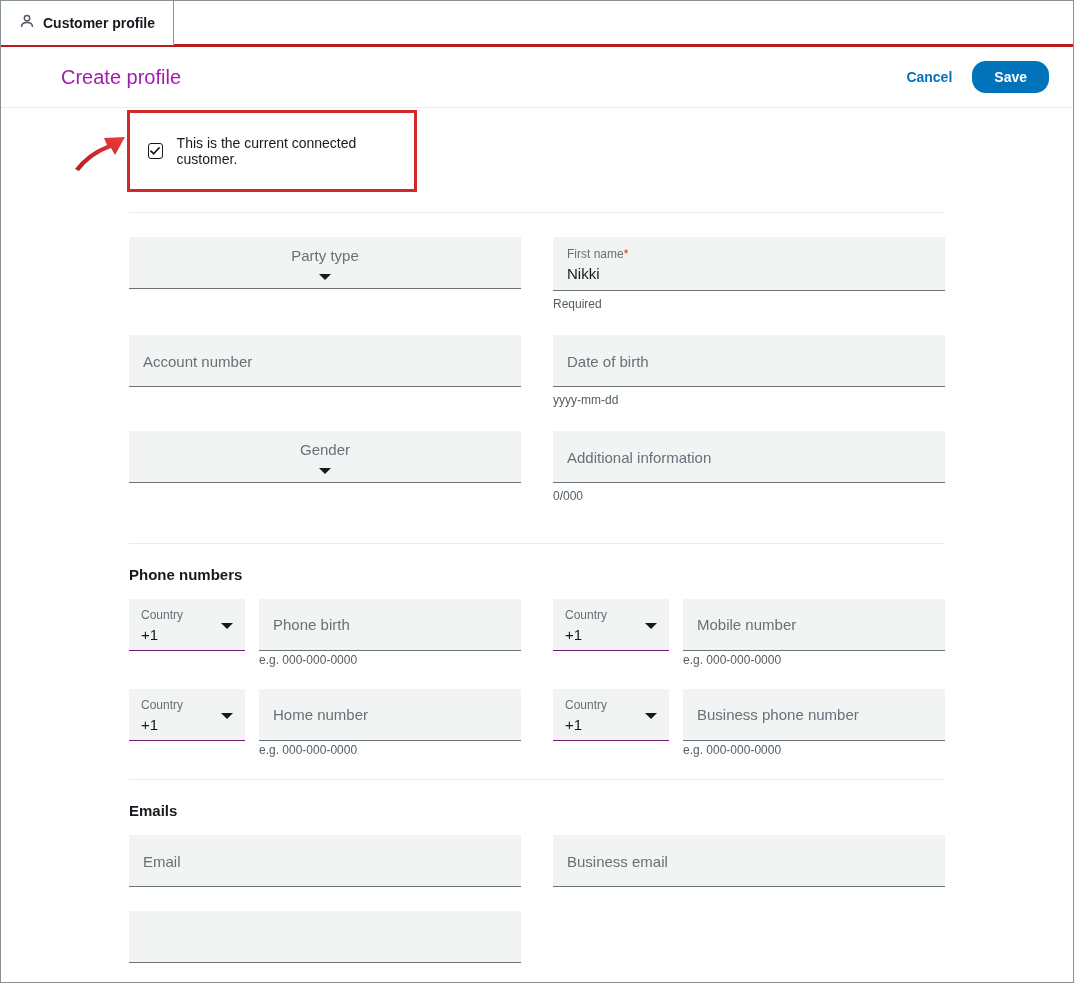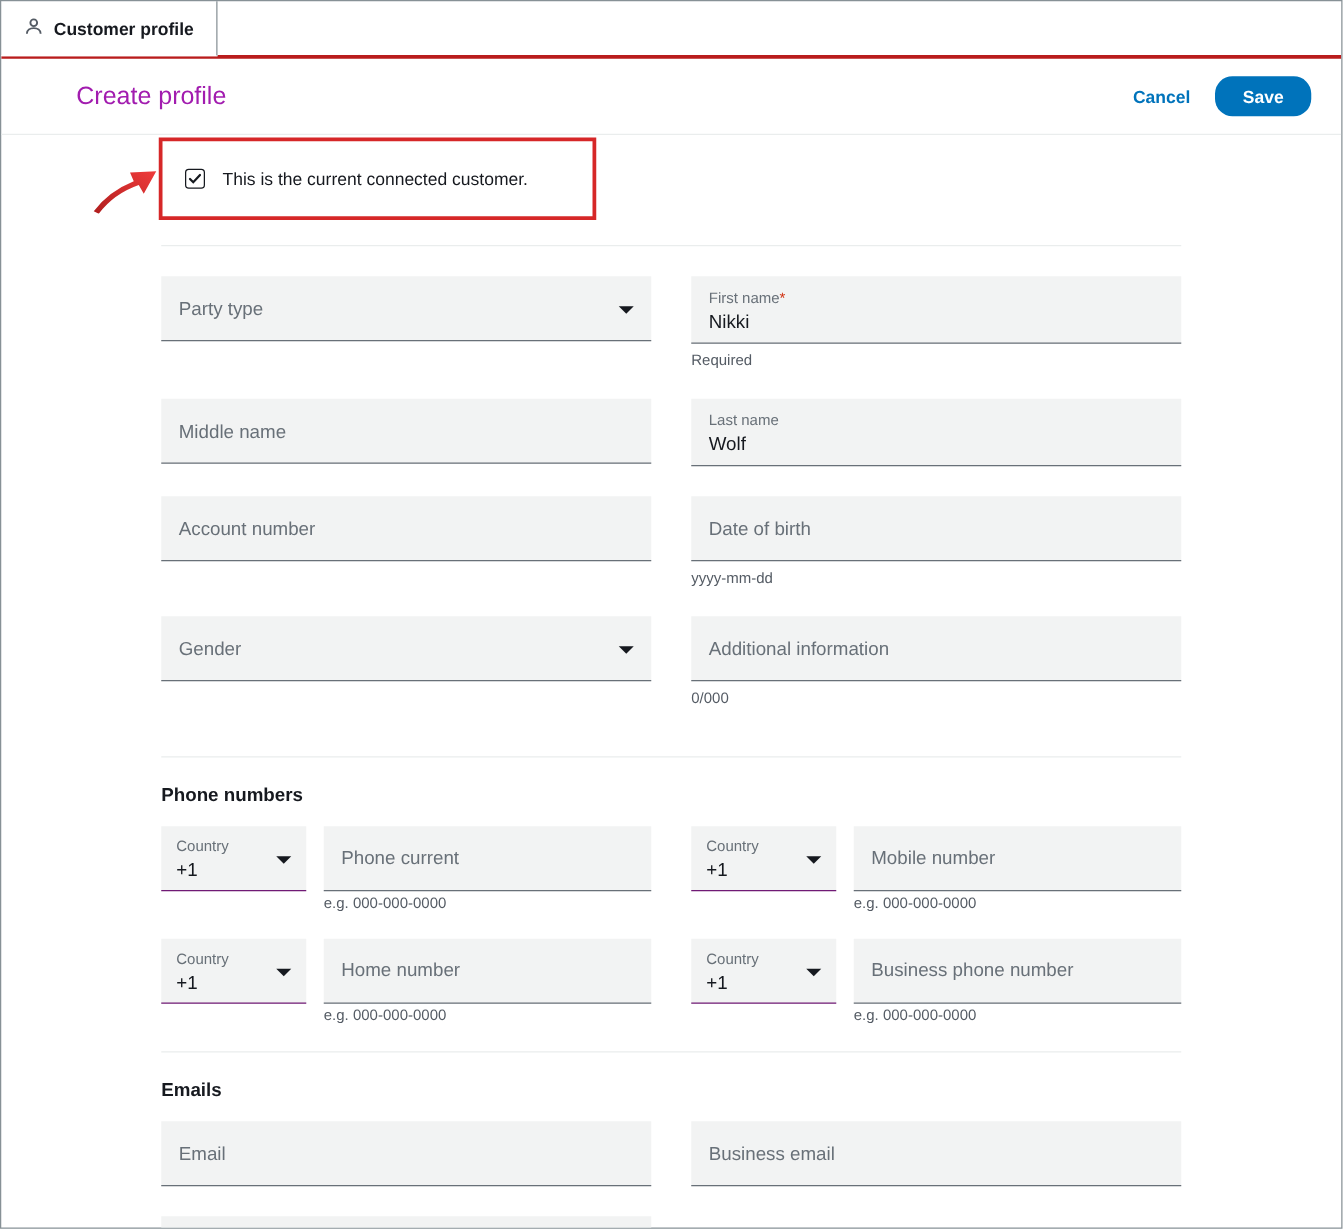--- a/index.html
+++ b/index.html
@@ -38,21 +38,21 @@
     }
     .btn-save {
       background: #0073bb; color: #fff; border: none; padding: 8px 22px;
       font-weight: 700; font-size: 14px; border-radius: 14px; cursor: pointer;
     }
     .content { padding: 0 128px; }
     .highlight-box {
       border: 3px solid #d62728;
       display: flex; align-items: center; gap: 14px;
       padding: 22px 18px; margin-top: 2px; margin-bottom: 20px;
-      width: 350px; margin-left: -2px;
+      width: 290px; margin-left: -2px;
     }
     .red-arrow {
       position: absolute; left: 70px; top: 130px; width: 55px; height: 40px;
       pointer-events: none;
     }
     .checkbox {
       width: 16px; height: 16px; border: 1px solid #16191f; border-radius: 3px;
       display: inline-flex; align-items: center; justify-content: center;
       background: #fff; cursor: pointer;
     }
@@ -60,21 +60,21 @@
     .divider { border-top: 1px solid #eaeded; margin: 0; }
     .row2 { display: grid; grid-template-columns: 1fr 1fr; gap: 32px; margin-top: 24px; }
     .field { display: flex; flex-direction: column; }
     .field-box {
       background: #f2f3f3;
       border-bottom: 1px solid #687078;
       padding: 10px 14px 8px 14px;
       display: flex; flex-direction: column; justify-content: space-between;
       min-height: 52px;
     }
-    .field-box.dropdown { flex-direction: row; align-items: center; justify-content: space-between; min-height: 52px; cursor: pointer; }
+    .field-box.dropdown { flex-direction: column; align-items: center; justify-content: space-between; min-height: 52px; cursor: pointer; }
     .field-label-sm { font-size: 12px; color: #687078; }
     .field-value { font-size: 15px; color: #16191f; margin-top: 4px; }
     .field-ph { font-size: 15px; color: #687078; }
     .helper { font-size: 12px; color: #545b64; margin-top: 6px; padding-left: 0; }
     .req-star { color: #d13212; }
     .caret-down {
       width: 0; height: 0; border-left: 6px solid transparent;
       border-right: 6px solid transparent; border-top: 6px solid #16191f;
     }
     .section { margin-top: 40px; }
@@ -146,33 +146,20 @@
     </div>
     <div class="field">
       <div class="field-box">
         <span class="field-label-sm"><span>First name</span><span class="req-star">*</span></span>
         <span class="field-value">Nikki</span>
       </div>
       <span class="helper">Required</span>
     </div>
   </div>
 
-  <div class="row2">
-    <div class="field">
-      <div class="field-box" style="justify-content:center;">
-        <span class="field-ph">Middle name</span>
-      </div>
-    </div>
-    <div class="field">
-      <div class="field-box">
-        <span class="field-label-sm">Last name</span>
-        <span class="field-value">Wolf</span>
-      </div>
-    </div>
-  </div>
 
   <div class="row2">
     <div class="field">
       <div class="field-box" style="justify-content:center;">
         <span class="field-ph">Account number</span>
       </div>
     </div>
     <div class="field">
       <div class="field-box" style="justify-content:center;">
         <span class="field-ph">Date of birth</span>
@@ -204,21 +191,21 @@
       <div class="phone-group">
         <div>
           <div class="country-box">
             <span class="field-label-sm">Country</span>
             <span class="field-value">+1</span>
             <span class="caret-down"></span>
           </div>
         </div>
         <div>
           <div class="num-box">
-            <span class="field-ph">Phone current</span>
+            <span class="field-ph">Phone birth</span>
           </div>
           <span class="helper">e.g. 000-000-0000</span>
         </div>
       </div>
       <div class="phone-group">
         <div>
           <div class="country-box">
             <span class="field-label-sm">Country</span>
             <span class="field-value">+1</span>
             <span class="caret-down"></span>

